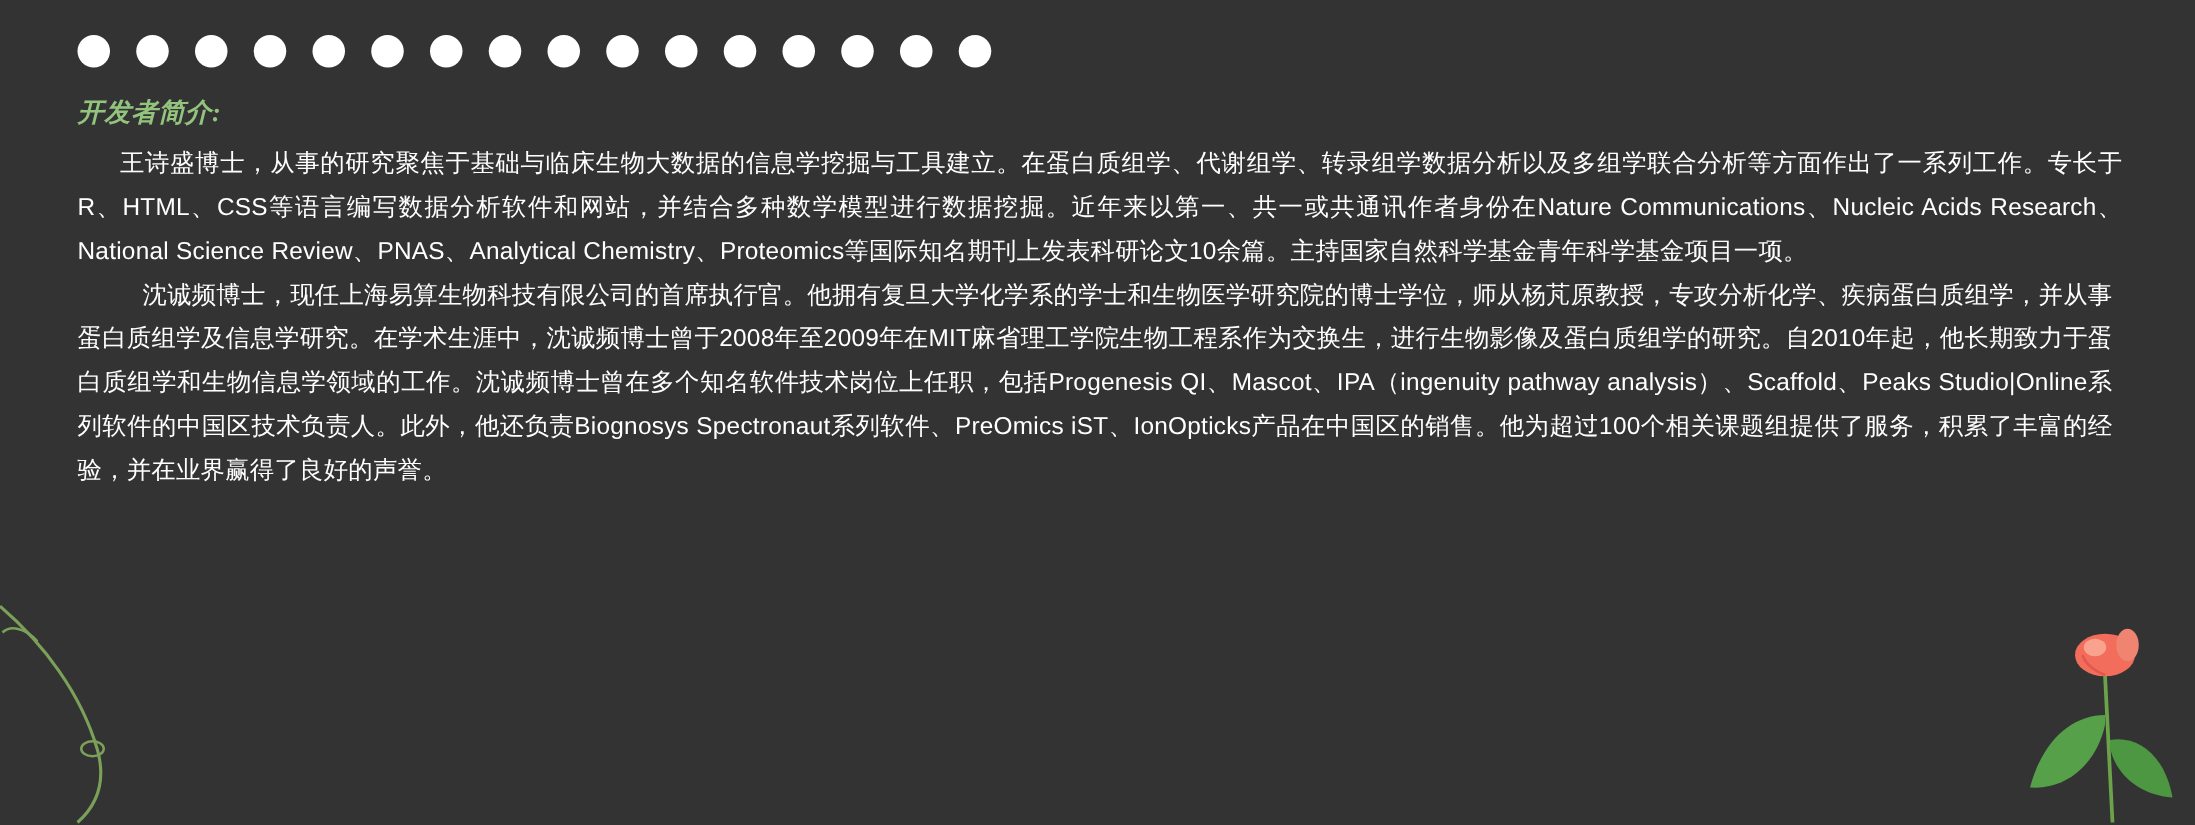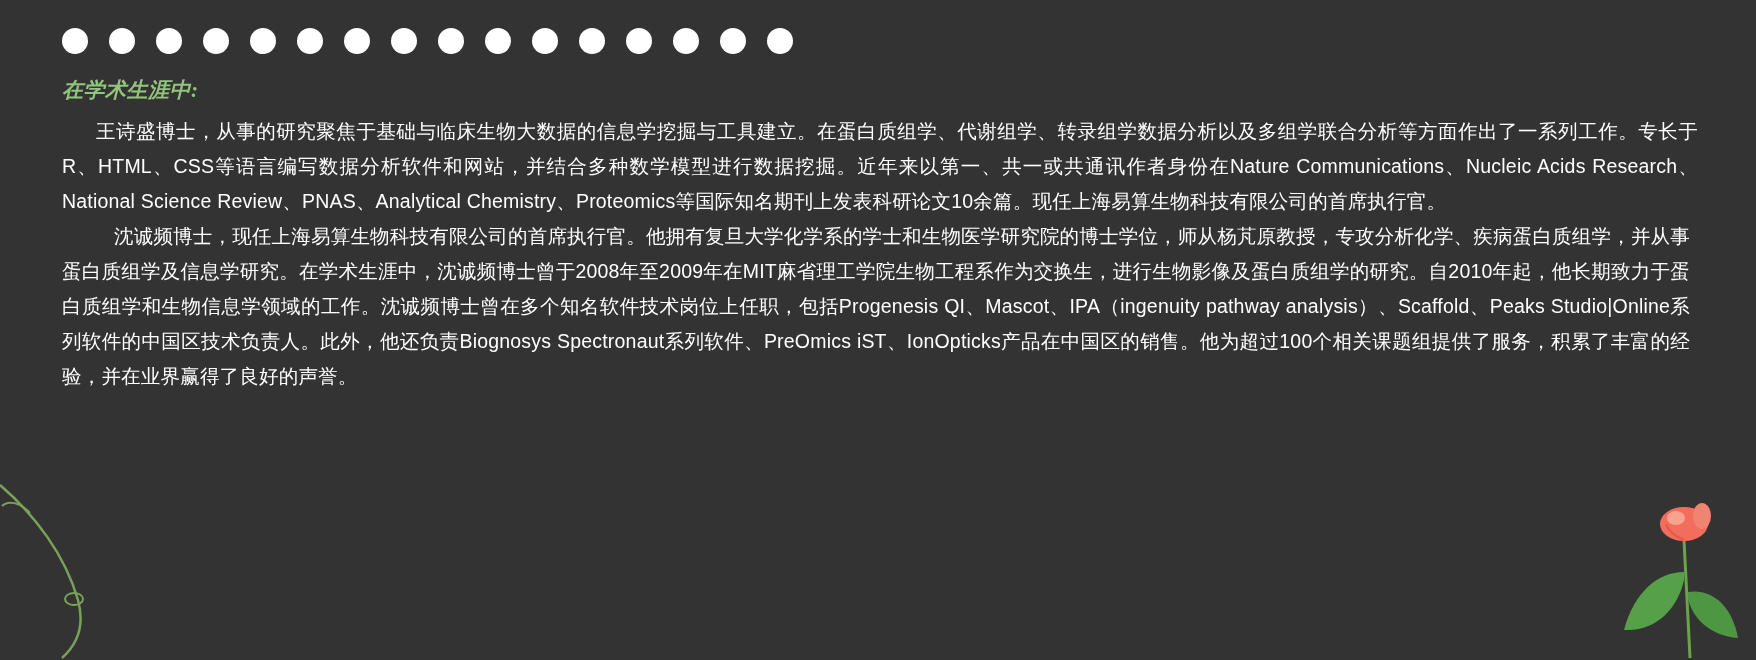--- a/index.html
+++ b/index.html
@@ -103,23 +103,23 @@
     <span class="dot"></span>
     <span class="dot"></span>
     <span class="dot"></span>
     <span class="dot"></span>
     <span class="dot"></span>
     <span class="dot"></span>
   </div>
 
   <div class="content">
 
-    <h2 class="section-heading">在学术生涯中:</h2>
+    <h2 class="section-heading">开发者简介:</h2>
 
-    <p class="para indent1">王诗盛博士，从事的研究聚焦于基础与临床生物大数据的信息学挖掘与工具建立。在蛋白质组学、代谢组学、转录组学数据分析以及多组学联合分析等方面作出了一系列工作。专长于R、HTML、CSS等语言编写数据分析软件和网站，并结合多种数学模型进行数据挖掘。近年来以第一、共一或共通讯作者身份在Nature Communications、Nucleic Acids Research、National Science Review、PNAS、Analytical Chemistry、Proteomics等国际知名期刊上发表科研论文10余篇。现任上海易算生物科技有限公司的首席执行官。</p>
+    <p class="para indent1">王诗盛博士，从事的研究聚焦于基础与临床生物大数据的信息学挖掘与工具建立。在蛋白质组学、代谢组学、转录组学数据分析以及多组学联合分析等方面作出了一系列工作。专长于R、HTML、CSS等语言编写数据分析软件和网站，并结合多种数学模型进行数据挖掘。近年来以第一、共一或共通讯作者身份在Nature Communications、Nucleic Acids Research、National Science Review、PNAS、Analytical Chemistry、Proteomics等国际知名期刊上发表科研论文10余篇。主持国家自然科学基金青年科学基金项目一项。</p>
 
 
     <p class="para indent2 block-2">沈诚频博士，现任上海易算生物科技有限公司的首席执行官。他拥有复旦大学化学系的学士和生物医学研究院的博士学位，师从杨芃原教授，专攻分析化学、疾病蛋白质组学，并从事蛋白质组学及信息学研究。在学术生涯中，沈诚频博士曾于2008年至2009年在MIT麻省理工学院生物工程系作为交换生，进行生物影像及蛋白质组学的研究。自2010年起，他长期致力于蛋白质组学和生物信息学领域的工作。沈诚频博士曾在多个知名软件技术岗位上任职，包括Progenesis QI、Mascot、IPA（ingenuity pathway analysis）、Scaffold、Peaks Studio|Online系列软件的中国区技术负责人。此外，他还负责Biognosys Spectronaut系列软件、PreOmics iST、IonOpticks产品在中国区的销售。他为超过100个相关课题组提供了服务，积累了丰富的经验，并在业界赢得了良好的声誉。</p>
 
   </div>
 
   <svg class="vine" viewBox="0 0 120 180">
     <path d="M0 5 C 35 35, 65 75, 78 120 C 84 142, 80 162, 62 178" fill="none" stroke="#7aa05a" stroke-width="2.5"></path>
     <ellipse cx="74" cy="119" rx="9" ry="6" fill="none" stroke="#7aa05a" stroke-width="2"></ellipse>
     <path d="M30 33 C 20 22, 8 20, 2 26" fill="none" stroke="#7aa05a" stroke-width="2"></path>

